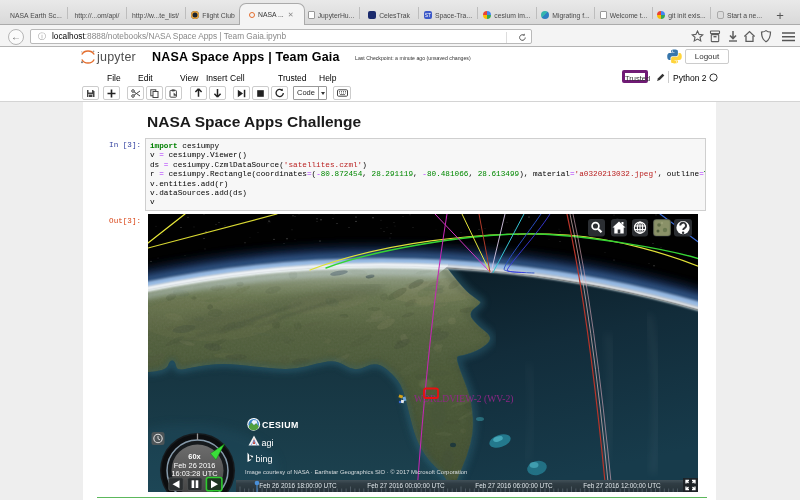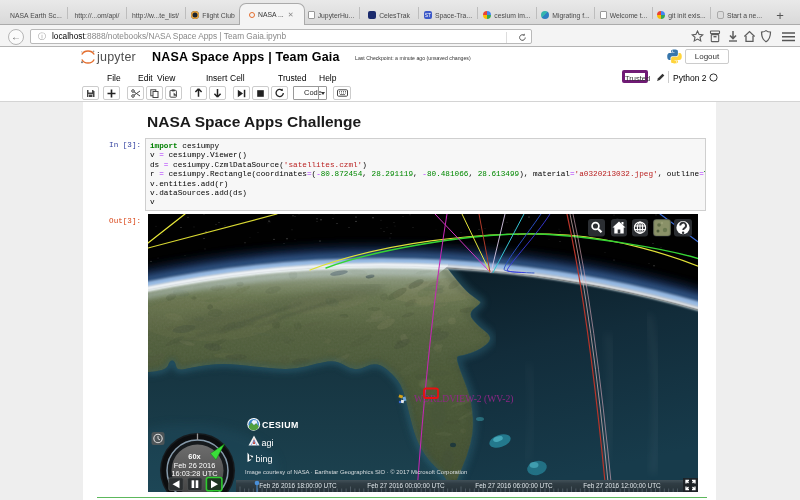--- a/index.html
+++ b/index.html
@@ -18,21 +18,21 @@
 
 #jheader{position:absolute;left:0;top:47px;width:800px;height:55px;background:#fff}
 #jtitle{position:absolute;left:152px;top:3px;font-size:12.5px;color:#000;font-weight:bold;letter-spacing:0.2px}
 #jchk{position:absolute;left:355px;top:8px;font-size:5.2px;color:#333}
 #logoutbtn{position:absolute;left:685px;top:2px;width:44px;height:15px;border:1px solid #ccc;border-radius:2px;background:#fff;font-size:8px;color:#333;text-align:center;line-height:13px}
 #menurow{position:absolute;left:0;top:23px;width:800px;height:15px;font-size:8.5px;color:#000}
 .mitem{position:absolute;top:3px}
 #trusted{position:absolute;left:622px;top:0px;width:26px;height:13px;border:3px solid #701a75;border-radius:2px;font-size:7.5px;text-align:center;line-height:11px;color:#333}
 #toolbar{position:absolute;left:0;top:85px;width:800px;height:17px;background:#fff;border-bottom:1px solid #d4d4d4}
 .tbtn{position:absolute;top:1px;width:17px;height:14px;background:#fff;border:1px solid #ccc;border-radius:2px;display:flex;align-items:center;justify-content:center}
-#codesel{position:absolute;left:293px;top:1px;width:34px;height:14px;background:#fff;border:1px solid #999;border-radius:1px;font-size:7.5px;color:#222;line-height:12px;padding-left:10px}
+#codesel{position:absolute;left:293px;top:1px;width:34px;height:14px;background:#fff;border:1px solid #999;border-radius:1px;font-size:7.5px;color:#222;line-height:12px;padding-left:3px}
 
 #pagebg{position:absolute;left:0;top:102px;width:800px;height:398px;background:#eee}
 #notebook{position:absolute;left:83px;top:102px;width:633px;height:398px;background:#fff}
 h1#title{position:absolute;left:147px;top:113px;font-size:15.5px;color:#1a1a1a;font-family:"Liberation Sans",sans-serif}
 .prompt{position:absolute;width:38px;font-family:"Liberation Mono",monospace;font-size:7.6px;text-align:right}
 #incell{position:absolute;left:145px;top:138px;width:561px;height:73px;background:#f7f7f7;border:1px solid #cfcfcf;overflow:hidden}
 #code{position:absolute;left:4px;top:3px;font-family:Liberation Mono, monospace;font-size:7.7px;line-height:9.4px;white-space:pre;color:#000}
 .kw{color:#008000;font-weight:bold}.st{color:#BA2121}.nu{color:#080}.op{color:#A2F}
 #viewer{position:absolute;left:148px;top:214px;width:550px;height:278px}
 #nextcell{position:absolute;left:97px;top:496.5px;width:610px;height:1.6px;background:#5cb85c}
@@ -113,21 +113,21 @@
  <span id="jtitle">NASA Space Apps | Team Gaia</span>
  <span id="jchk">Last Checkpoint: a minute ago (unsaved changes)</span>
  <svg class="abs" style="left:666px;top:1px" width="17" height="17" viewBox="0 0 110 110">
   <path d="M54 10c-22 0-21 9-21 9v10h22v4H23s-15-1-15 22 13 22 13 22h8V66s0-13 13-13h22s13 0 13-13V19s1-9-23-9zm-12 6a4 4 0 110 8 4 4 0 010-8z" fill="#3776ab"></path>
   <path d="M56 100c22 0 21-9 21-9V81H55v-4h32s15 1 15-22-13-22-13-22h-8v11s0 13-13 13H46s-13 0-13 13v21s-1 9 23 9zm12-6a4 4 0 110-8 4 4 0 010 8z" fill="#ffd43b"></path>
  </svg>
  <div id="logoutbtn">Logout</div>
  <div id="menurow">
   <span class="mitem" style="left:107px">File</span>
       <span class="mitem" style="left:138px">Edit</span>
-      <span class="mitem" style="left:157px">View</span>
+      <span class="mitem" style="left:180px">View</span>
       <span class="mitem" style="left:206px">Insert</span>
       <span class="mitem" style="left:230px">Cell</span>
       <span class="mitem" style="left:278px">Trusted</span>
       <span class="mitem" style="left:319px">Help</span>
   <div id="trusted">Trusted</div>
   <svg class="abs" style="left:656px;top:3px" width="9" height="9" viewBox="0 0 9 9">
         <path d="M1 8l1-2.8L6.5 0.7l1.8 1.8L3.8 7z" fill="#333"></path>
       </svg>
   <div class="abs" style="left:668px;top:1px;width:1px;height:12px;background:#ccc"></div>
   <span class="abs" style="left:673px;top:3px">Python 2</span>

